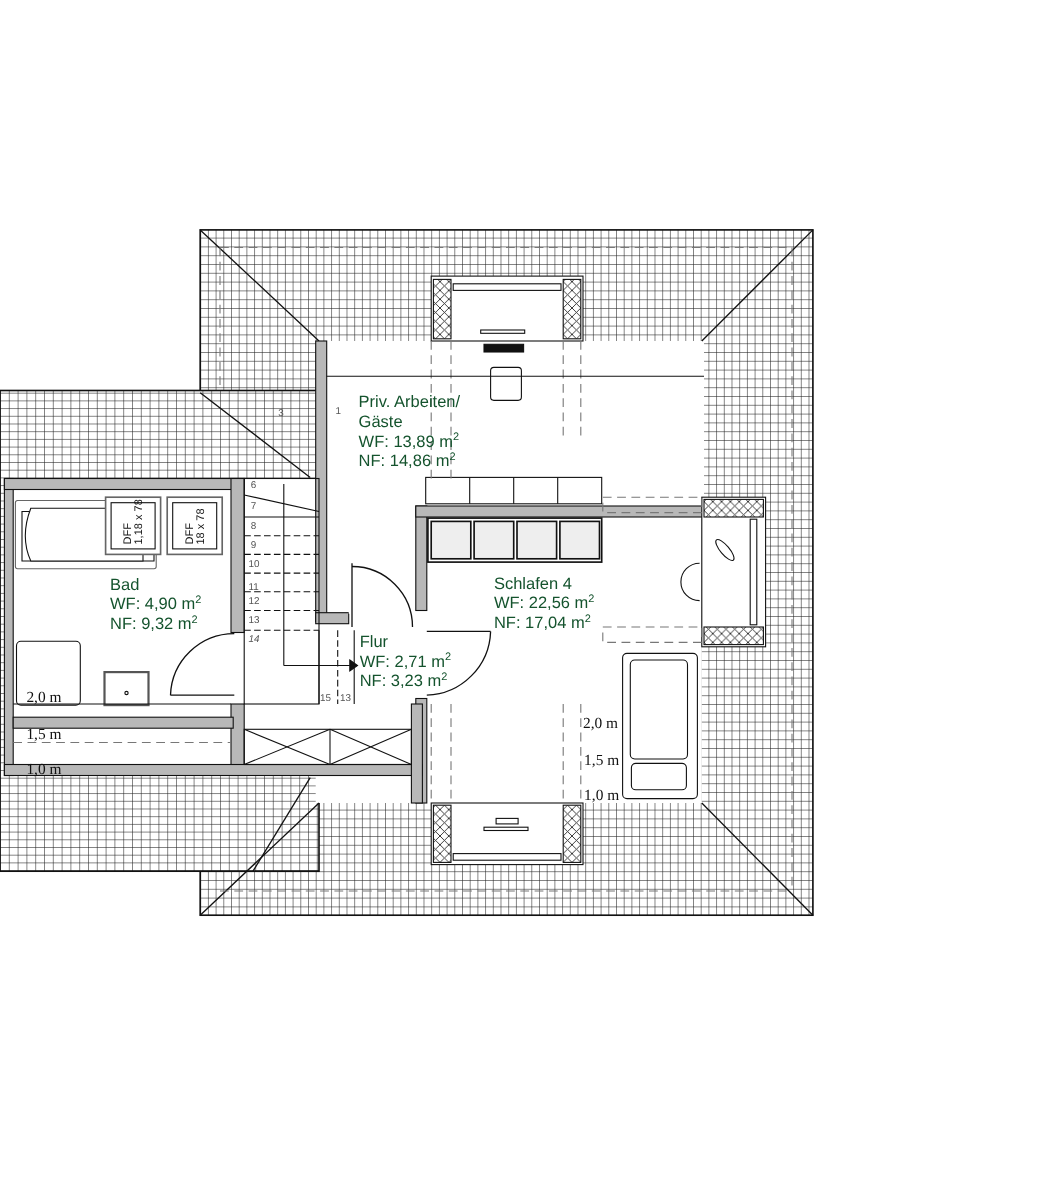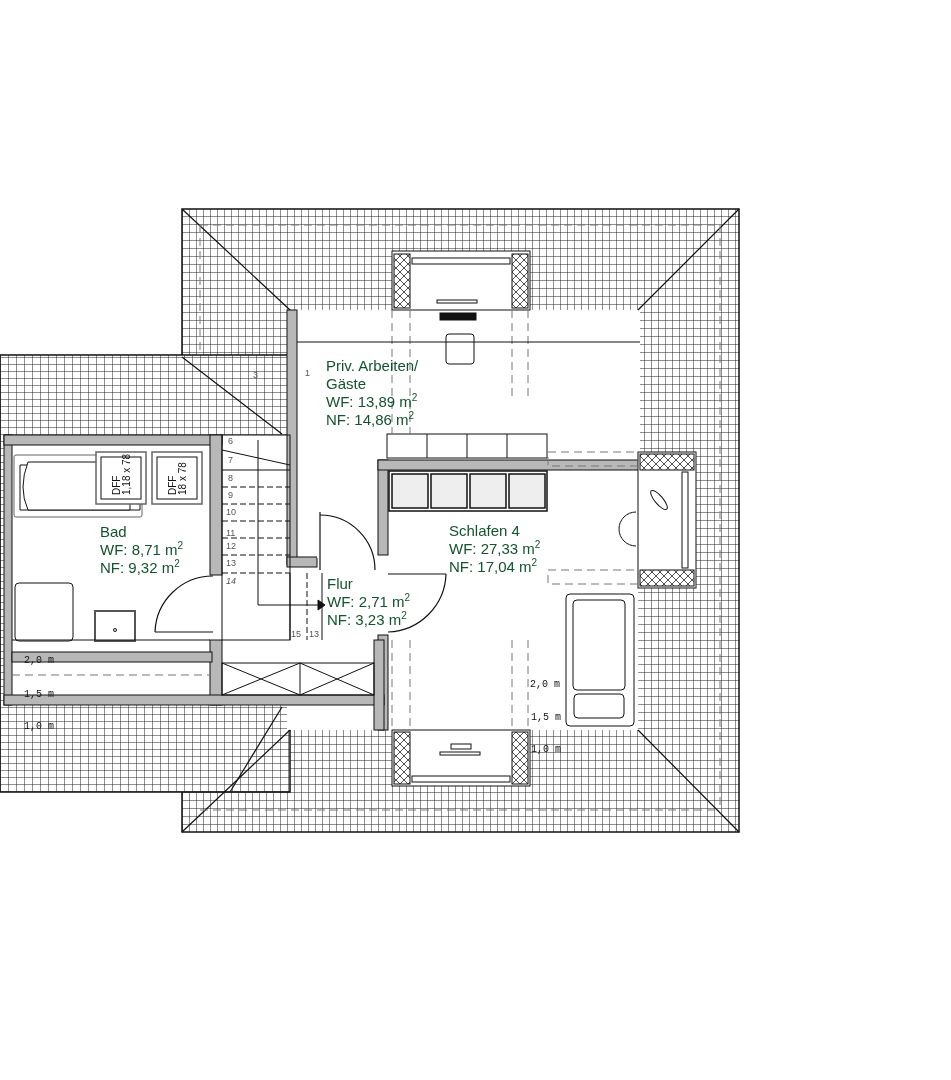--- a/index.html
+++ b/index.html
@@ -1,20 +1,20 @@
 <!DOCTYPE html>
 <html><head>
 <meta charset="utf-8">
 <style>
   html,body{margin:0;padding:0;background:#fff;}
   body{width:951px;height:1080px;position:relative;overflow:hidden;font-family:"Liberation Sans",sans-serif;}
   svg{position:absolute;left:0;top:0;}
   .lbl{position:absolute;font-family:"Liberation Sans",sans-serif;font-size:15px;line-height:18px;color:#14532d;white-space:nowrap;}
   .lbl sup{font-size:10px;vertical-align:top;line-height:10px;}
-  .dim{position:absolute;font-family:Liberation Mono, monospace;font-size:10px;color:#111;white-space:nowrap;margin-top:28px;}
+  .dim{position:absolute;font-family:Liberation Serif, serif;font-size:14px;color:#111;white-space:nowrap;}
   .step{position:absolute;font-family:"Liberation Sans",sans-serif;font-size:9px;color:#555;}
   .dff{position:absolute;font-family:"Liberation Sans",sans-serif;font-size:10px;color:#111;transform:rotate(-90deg);transform-origin:left top;white-space:nowrap;line-height:10px;}
 </style>
 </head>
 <body>
 
 <svg width="951" height="1080" viewBox="0 0 951 1080">
   <defs>
     <pattern id="roof" width="7" height="8" patternUnits="userSpaceOnUse">
       <rect width="7" height="8" fill="#fff"></rect>
@@ -191,27 +191,27 @@
 
 <div class="lbl" style="left:326px;top:357px;">
   <div>Priv. Arbeiten/</div>
   <div>Gäste</div>
   <div><span>WF: 13,89 m</span><sup>2</sup></div>
   <div><span>NF: 14,86 m</span><sup>2</sup></div>
 </div>
 
 <div class="lbl" style="left:100px;top:523px;">
   <div>Bad</div>
-  <div><span>WF: 8,71 m</span><sup>2</sup></div>
+  <div><span>WF: 4,90 m</span><sup>2</sup></div>
   <div><span>NF: 9,32 m</span><sup>2</sup></div>
 </div>
 
 <div class="lbl" style="left:405px;top:522px;margin-left:44px;">
   <div>Schlafen 4</div>
-  <div><span>WF: 27,33 m</span><sup>2</sup></div>
+  <div><span>WF: 22,56 m</span><sup>2</sup></div>
   <div><span>NF: 17,04 m</span><sup>2</sup></div>
 </div>
 
 <div class="lbl" style="left:327px;top:575px;">
   <div>Flur</div>
   <div><span>WF: 2,71 m</span><sup>2</sup></div>
   <div><span>NF: 3,23 m</span><sup>2</sup></div>
 </div>
 
 <div class="dim" style="left:24px;top:627px;">2,0 m</div>

